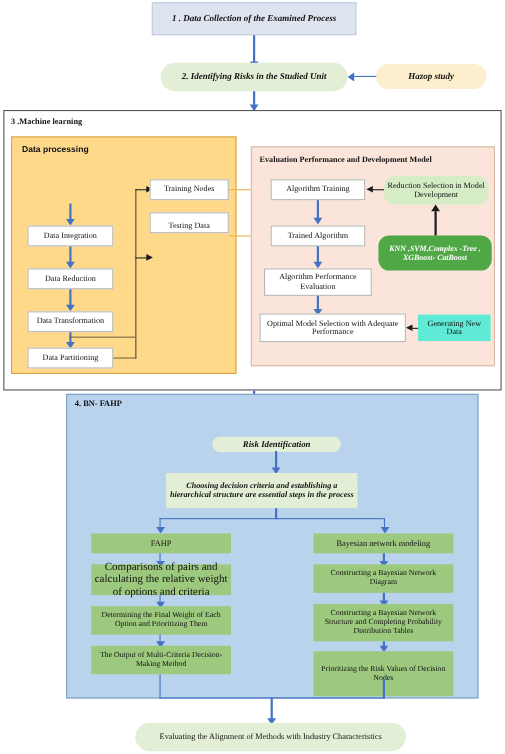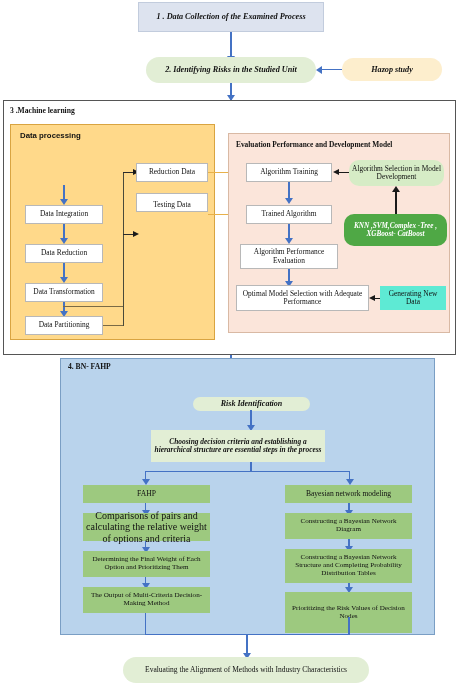--- a/index.html
+++ b/index.html
@@ -122,21 +122,21 @@
   <div class="ln ln-h ln-blk" style="left:103px;top:325px;width:21px;background:#7a6a45;"></div>
   <div class="ln ln-v ln-blk" style="left:123px;top:172px;height:154px;background:#4a4a3a;"></div>
   <div class="ln ln-h ln-blk" style="left:123px;top:172px;width:12px;background:#2a2a2a;"></div>
   <div class="arw arw-r-blk" style="left:133px;top:168.5px;"></div>
   <div class="ln ln-h ln-blk" style="left:123px;top:234px;width:12px;background:#2a2a2a;"></div>
   <div class="arw arw-r-blk" style="left:133px;top:230.5px;"></div>
 
   <div class="ln ln-h" style="left:63px;top:306px;width:60px;height:1.2px;background:#7a6a45;"></div>
 
   <div class="node fill-white" style="left:136px;top:163px;width:72px;height:19px;font-size:7.4px;">
-    <span>Reduction Data</span>
+    <span>Training Nodes</span>
   </div>
   <div class="node fill-white" style="left:136px;top:193px;width:72px;height:19px;font-size:7.4px;align-items:flex-end;">
     <span>Testing Data</span>
   </div>
 
   <div class="ln ln-h ln-yel" style="left:208px;top:172px;width:32px;"></div>
   <div class="arw arw-r-yel" style="left:239px;top:168.5px;"></div>
   <div class="ln ln-h ln-yel" style="left:208px;top:214px;width:32px;"></div>
   <div class="arw arw-r-yel" style="left:239px;top:210.5px;"></div>
 
@@ -161,21 +161,21 @@
     <span>Algorithm Performance Evaluation</span>
   </div>
   <div class="ln ln-v" style="left:288.3px;top:269px;height:14px;"></div>
   <div class="arw arw-d" style="left:285px;top:281px;"></div>
 
   <div class="node fill-white" style="left:236px;top:285px;width:133px;height:26px;font-size:7.4px;">
     <span>Optimal Model Selection with Adequate Performance</span>
   </div>
 
   <div class="node fill-evalgreen rounded-sm" style="left:349px;top:160px;width:95px;height:26px;font-size:7.4px;">
-    <span>Algorithm Selection in Model Development</span>
+    <span>Reduction Selection in Model Development</span>
   </div>
   <div class="ln ln-h ln-blk" style="left:339px;top:172px;width:10px;"></div>
   <div class="arw arw-l-blk" style="left:333px;top:168.5px;"></div>
 
   <div class="node fill-darkgreen rounded-sm bold" style="left:344px;top:214px;width:103px;height:32px;font-size:7.2px;font-family:'Liberation Serif',serif;">
     <span>KNN ,SVM,Complex -Tree , XGBoost- CatBoost</span>
   </div>
   <div class="ln ln-v ln-blk" style="left:395px;top:192px;height:22px;width:1.6px;"></div>
   <div class="arw arw-u-blk" style="left:391.5px;top:186px;"></div>
 

